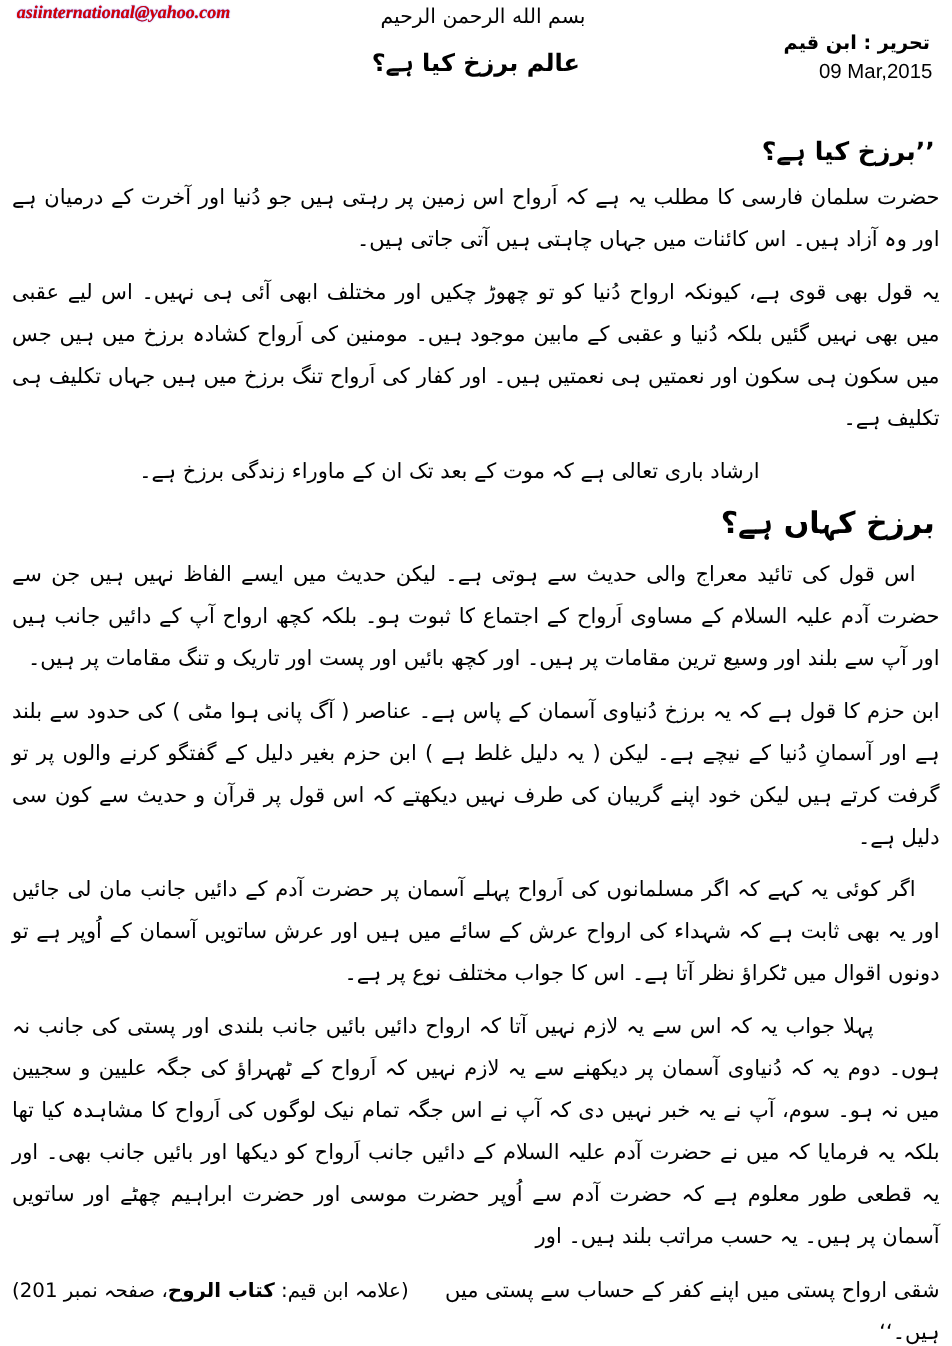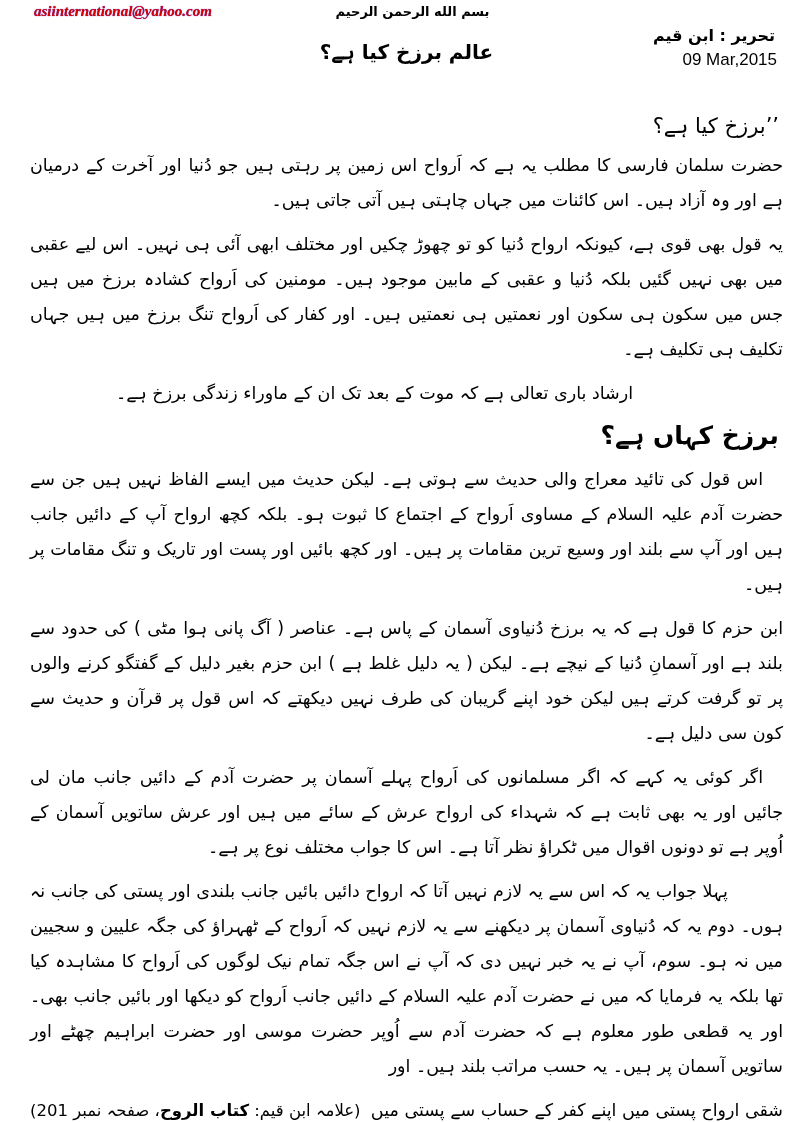--- a/index.html
+++ b/index.html
@@ -5,53 +5,52 @@
   html,body{margin:0;padding:0;background:#ffffff;}
   .page{
     position:relative;
     width:793px;height:1122px;
     background:#ffffff;
     box-sizing:border-box;
     display:flex;flex-direction:column;
     font-family:"DejaVu Sans",sans-serif;
     color:#000;
     overflow:hidden;
-    padding-left:20px;
   }
   
   .header{position:relative;height:108px;flex:0 0 auto;}
   .email-top{
     position:absolute;left:14px;top:3px;
     font-family:"Liberation Serif",serif;
     font-style:italic;font-weight:bold;font-size:15px;
     color:#d90000;text-shadow:0 0 1px #2323e8;
   }
   .bismillah{
     position:absolute;top:4px;left:12px;right:0;text-align:center;
-    direction:rtl;font-weight:bold;font-size:13px;
+    direction:rtl;font-weight:normal;font-size:17px;
   }
   .author-line{
     position:absolute;right:18px;top:26px;
     direction:rtl;font-size:16px;font-weight:bold;
   }
   .date-line{
     position:absolute;right:16px;top:50px;
     font-family:"Liberation Sans",sans-serif;font-size:17px;
   }
   .page-title{
     position:absolute;top:40px;left:0;right:0;text-align:center;
     direction:rtl;font-size:20px;font-weight:bold;
   }
   
   .content{
     flex:0 0 auto;
     direction:rtl;
     padding:4px 10px 0 10px;
   }
-  .h-q{direction:rtl;text-align:right;font-size:21px;font-weight:normal;margin:2px 4px 10px 0;}
+  .h-q{direction:rtl;text-align:right;font-size:21px;font-weight:bold;margin:2px 4px 10px 0;}
   .h-q2{direction:rtl;text-align:right;font-size:25px;font-weight:bold;margin:10px 4px 12px 0;}
   .para{
     direction:rtl;text-align:justify;
     font-size:17.5px;line-height:35px;
     margin:0 0 9px 0;
   }
   .ind-40{text-indent:42px;}
   .ind-20{text-indent:20px;}
   .ind-55{text-indent:55px;}
   .ind-150{text-indent:150px;}

